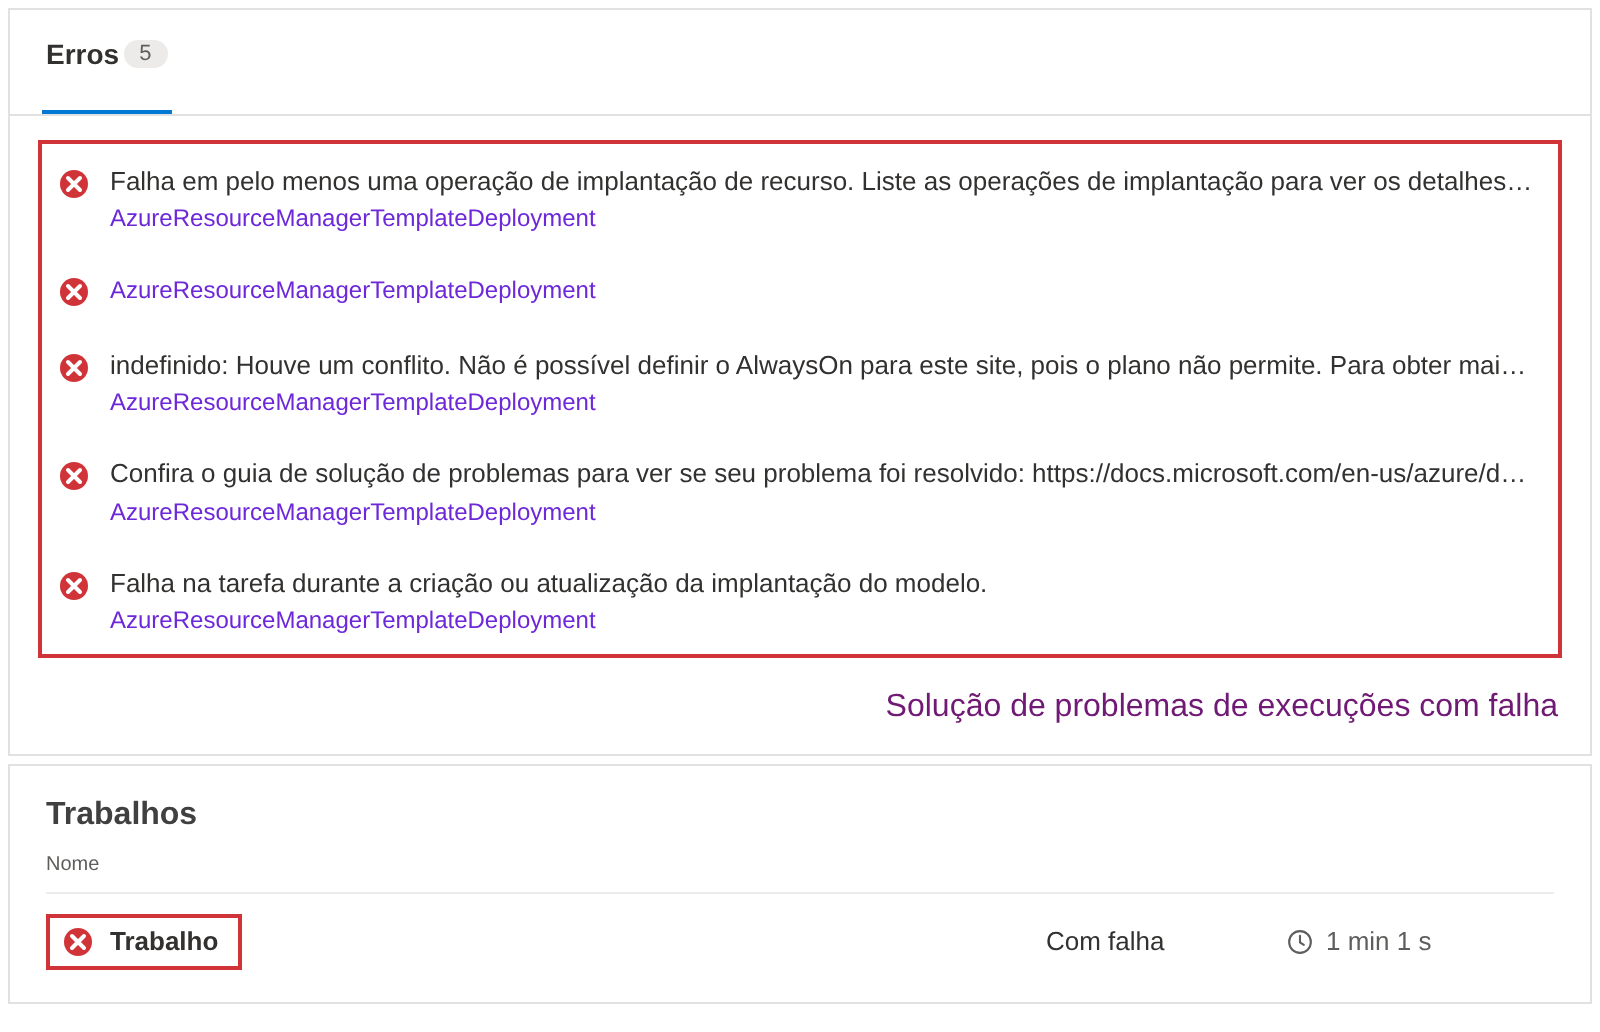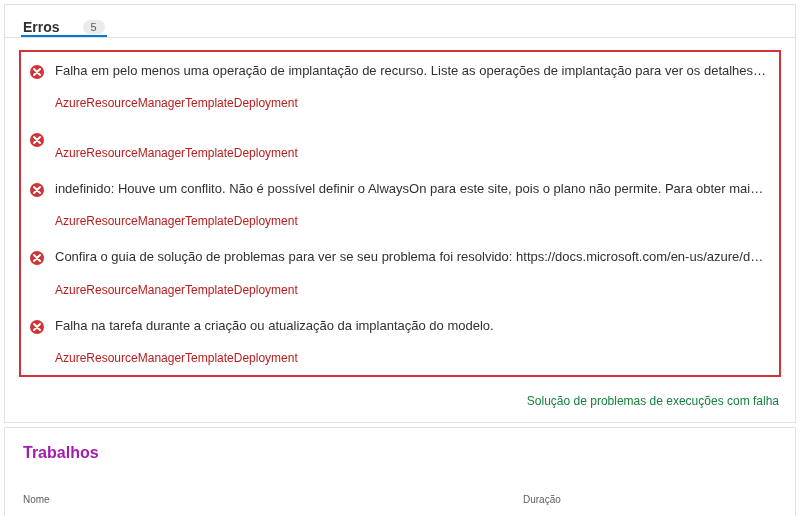--- a/index.html
+++ b/index.html
@@ -15,22 +15,22 @@
   background: #fff;
 }
 .tab-bar {
   display: flex;
   padding: 8px 16px 0 16px;
   border-bottom: 1px solid #e1e1e1;
 }
 .tab {
   display: flex;
   align-items: center;
-  gap: 23px;
-  padding: 6px 2px 0 2px;
+  gap: 2px;
+  padding: 6px 2px 20px 2px;
   font-size: 14px;
   font-weight: 600;
   color: #323130;
   border-bottom: 2px solid #0078d4;
   cursor: pointer;
 }
 .tab-badge {
   background: #edebe9;
   color: #605e5c;
   border-radius: 10px;
@@ -60,44 +60,44 @@
 .err-body { flex: 1; min-width: 0; }
 .err-msg {
   color: #323130;
   font-size: 13px;
   white-space: nowrap;
   overflow: hidden;
   text-overflow: ellipsis;
   line-height: 1.4;
 }
 .err-src {
-  color: #b91c1c;
+  color: #6d28d9;
   font-size: 12px;
-  margin-top: 16px;
+  margin-top: 2px;
 }
 .trouble-link {
   text-align: right;
   padding: 6px 16px 14px 16px;
 }
 .trouble-link a {
-  color: #15803d;
-  font-size: 12px;
+  color: #701a75;
+  font-size: 16px;
   text-decoration: none;
   cursor: pointer;
 }
 .jobs-panel {
   border: 1px solid #e1e1e1;
   margin: 4px;
   padding: 16px 18px 10px 18px;
 }
 .jobs-title {
   font-size: 16px;
   font-weight: 600;
-  color: #a21caf;
-  margin-bottom: 32px;
+  color: #404040;
+  margin-bottom: 10px;
 }
 .jobs-header {
   display: flex;
   font-size: 10px;
   color: #605e5c;
   padding-bottom: 8px;
 }
 .col-name { flex: 0 0 500px; }
 .col-status { flex: 0 0 120px; }
 .col-duration { flex: 1; }
@@ -201,15 +201,37 @@
 
   <div class="trouble-link">
     <a>Solução de problemas de execuções com falha</a>
   </div>
 </div>
 
 <div class="jobs-panel">
   <div class="jobs-title">Trabalhos</div>
   <div class="jobs-header">
     <div class="col-name">Nome</div>
-    <div class="col-duration">Duração</div>
+  </div>
+  <div class="job-row">
+    <div class="job-name-wrap">
+      <span class="job-name-box">
+        <span class="err-icon">
+          <svg viewBox="0 0 16 16">
+              <circle cx="8" cy="8" r="7" fill="#d13438"></circle>
+              <path d="M5 5 L11 11 M11 5 L5 11" stroke="#fff" stroke-width="2" stroke-linecap="round"></path>
+            </svg>
+        </span>
+        <span class="job-name-text">Trabalho</span>
+      </span>
+    </div>
+    <div class="job-status">Com falha</div>
+    <div class="job-duration">
+      <span class="clock-icon">
+        <svg viewBox="0 0 16 16">
+            <circle cx="8" cy="8" r="6.2" fill="none" stroke="#605e5c" stroke-width="1.2"></circle>
+            <path d="M8 4.5 V8.2 L10.2 9.6" fill="none" stroke="#605e5c" stroke-width="1.2" stroke-linecap="round"></path>
+          </svg>
+      </span>
+      <span>1 min 1 s</span>
+    </div>
   </div>
 </div>
 
 </body></html>

